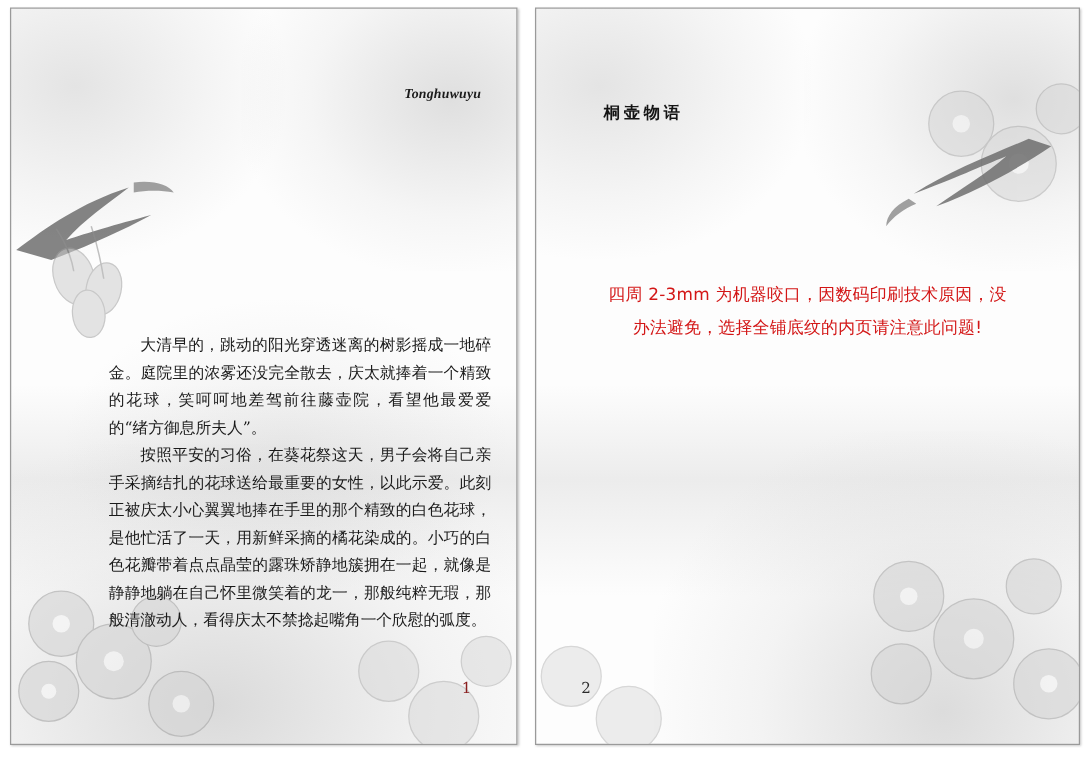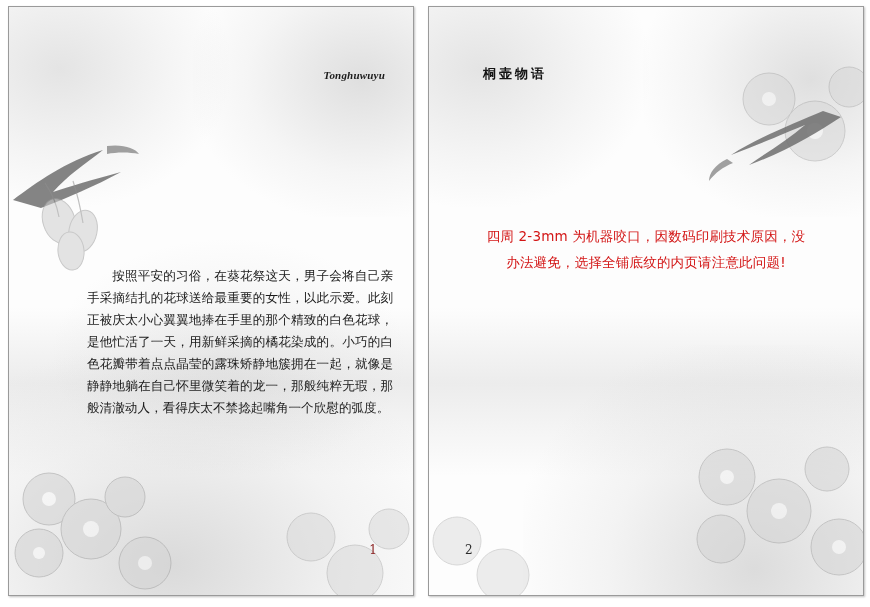--- a/index.html
+++ b/index.html
@@ -180,20 +180,21 @@
         <circle cx="48" cy="60" r="24"></circle>
         <circle cx="92" cy="96" r="28"></circle>
         <circle cx="126" cy="52" r="20"></circle>
       </g>
     </svg>
 
     <div class="latin-mark" style="right:28px; top:62px;">Tonghuwuyu</div>
 
 
     <div class="body-text" style="left:78px; top:258px; width:306px;">
+      <p>大清早的，跳动的阳光穿透迷离的树影摇成一地碎金。庭院里的浓雾还没完全散去，庆太就捧着一个精致的花球，笑呵呵地差驾前往藤壶院，看望他最爱爱的“绪方御息所夫人”。</p>
       <p>按照平安的习俗，在葵花祭这天，男子会将自己亲手采摘结扎的花球送给最重要的女性，以此示爱。此刻正被庆太小心翼翼地捧在手里的那个精致的白色花球，是他忙活了一天，用新鲜采摘的橘花染成的。小巧的白色花瓣带着点点晶莹的露珠矫静地簇拥在一起，就像是静静地躺在自己怀里微笑着的龙一，那般纯粹无瑕，那般清澈动人，看得庆太不禁捻起嘴角一个欣慰的弧度。</p>
 
     </div>
 
     <div class="folio" id="folio-left">1</div>
   </div>
 
   <div class="page" id="page-right">
 
     <div class="wash wash-soft-tl"></div>
@@ -233,20 +234,20 @@
       </g>
     </svg>
 
     <svg class="flower" style="left:-24px; top:470px; opacity:0.45;" width="170" height="140" viewBox="0 0 170 140">
       <g fill="#d8d8d8" stroke="#a8a8a8" stroke-width="1">
         <circle cx="52" cy="64" r="24"></circle>
         <circle cx="98" cy="98" r="26"></circle>
       </g>
     </svg>
 
-    <div class="running-head" style="left:54px; top:58px;">桐壶物语</div>
+    <div class="running-head" style="left:54px; top:74px;">桐壶物语</div>
 
     <div class="note" style="left:52px; top:216px;text-align:center;">四周 2-3mm 为机器咬口，因数码印刷技术原因，没办法避免，选择全铺底纹的内页请注意此问题!</div>
 
     <div class="folio" id="folio-right">2</div>
   </div>
 
 </div>
 
 </body></html>

